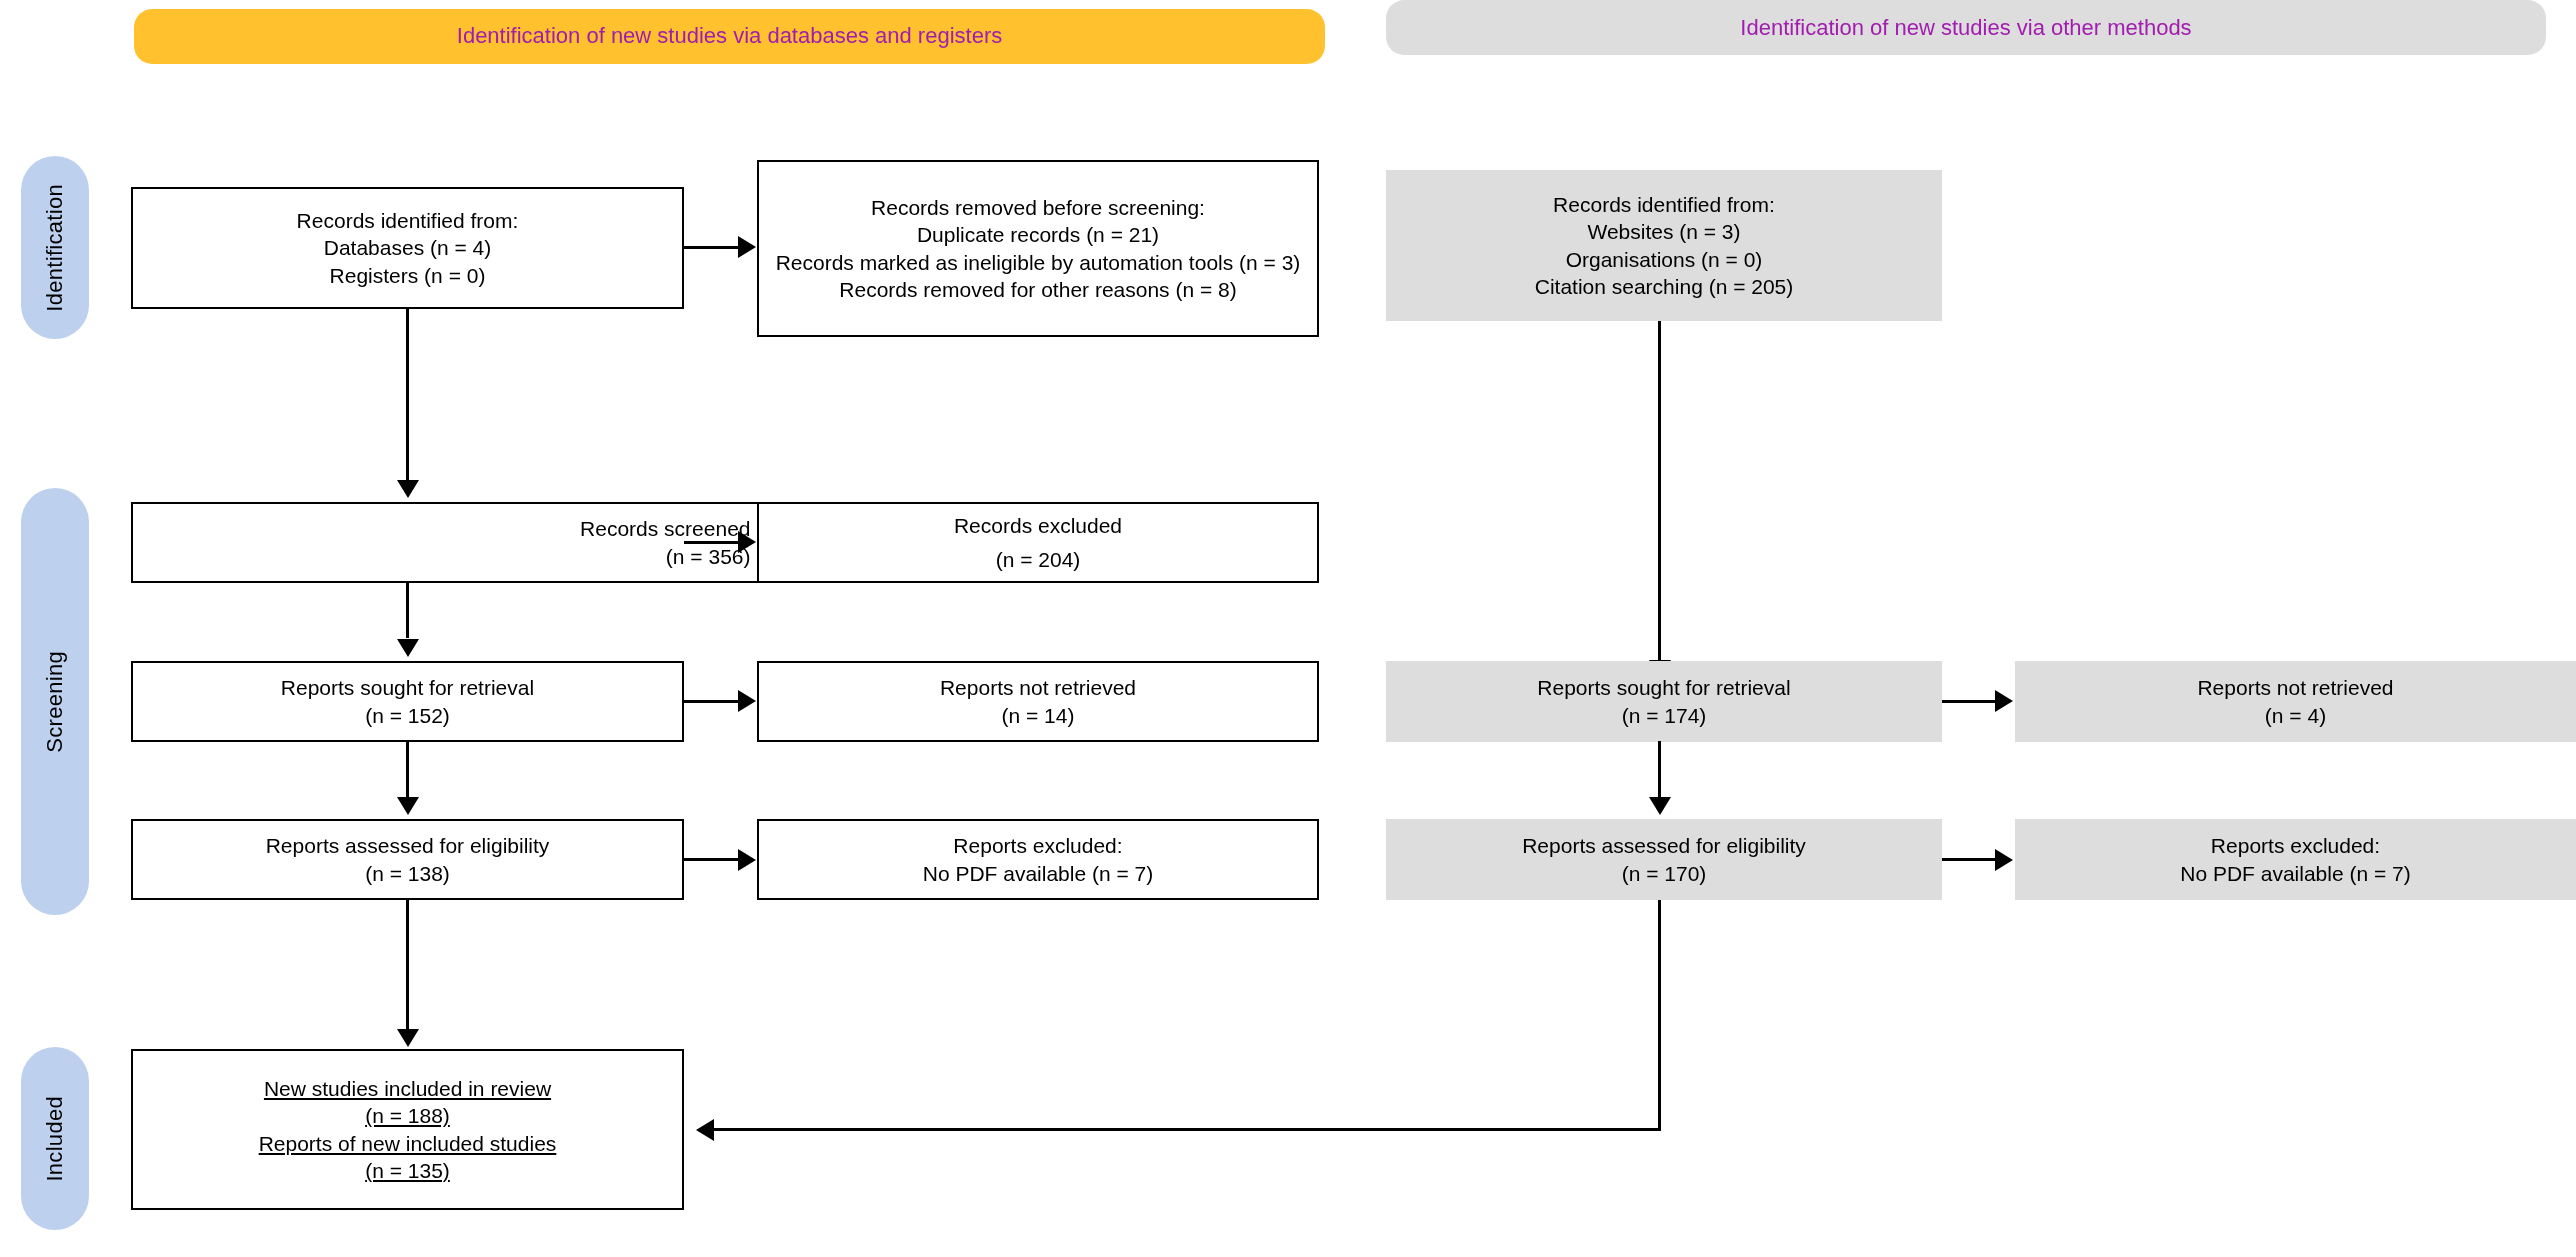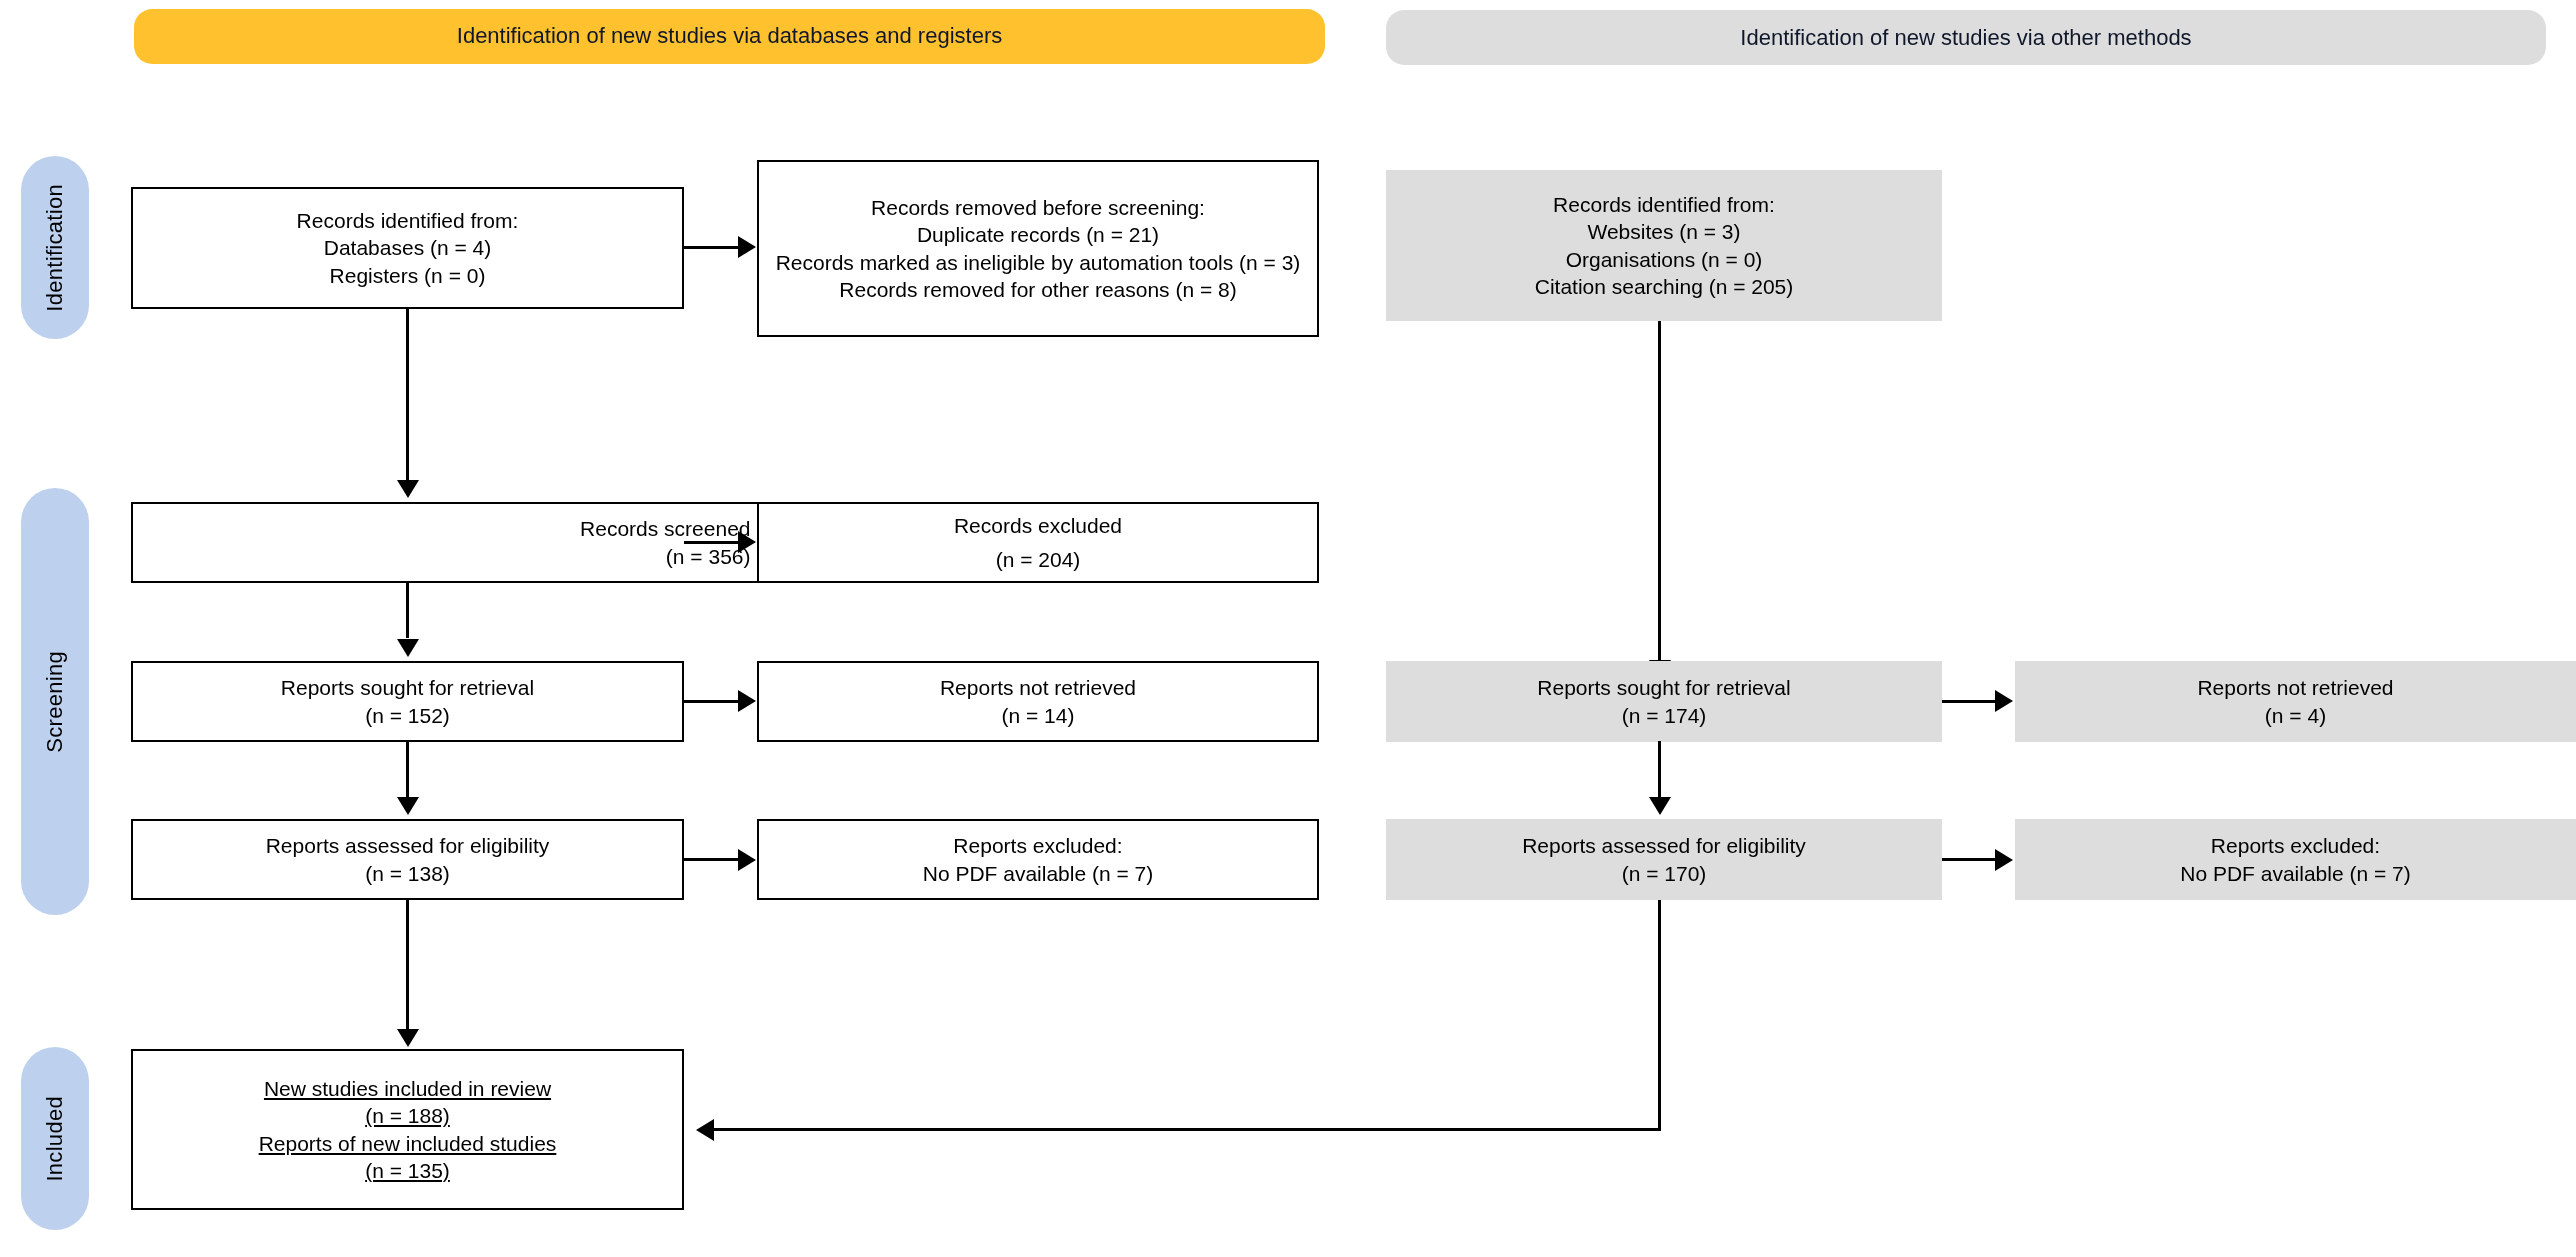--- a/index.html
+++ b/index.html
@@ -35,21 +35,21 @@
     white-space: nowrap;
   }
   
   .col-header {
     position: absolute;
     border-radius: 18.3px;
     display: flex;
     align-items: center;
     justify-content: center;
     font-size: 22px;
-    color: #0f172a;
+    color: #a21caf;
     text-align: center;
   }
   .col-header.orange { background: #ffc22e; }
   .col-header.grey   { background: #dddddd; }
   
   .box {
     position: absolute;
     box-sizing: border-box;
     display: flex;
     flex-direction: column;
@@ -106,21 +106,21 @@
 </style>
 </head>
 <body>
 
 <div id="canvas">
 
   <div class="col-header orange" style="left:134px; top:8.5px; width:1191px; height:55px;">
     <span>Identification of new studies via databases and registers</span>
   </div>
 
-  <div class="col-header grey" style="left:1386px; top:10px; width:1160px; height:55px;">
+  <div class="col-header grey" style="left:1386px; top:0; width:1160px; height:55px;">
     <span>Identification of new studies via other methods</span>
   </div>
 
   <div class="phase-bar" style="left:21px; top:156px; width:68px; height:183px;">
     <span>Identification</span>
   </div>
 
   <div class="phase-bar" style="left:21px; top:488px; width:68px; height:427px;">
     <span>Screening</span>
   </div>

